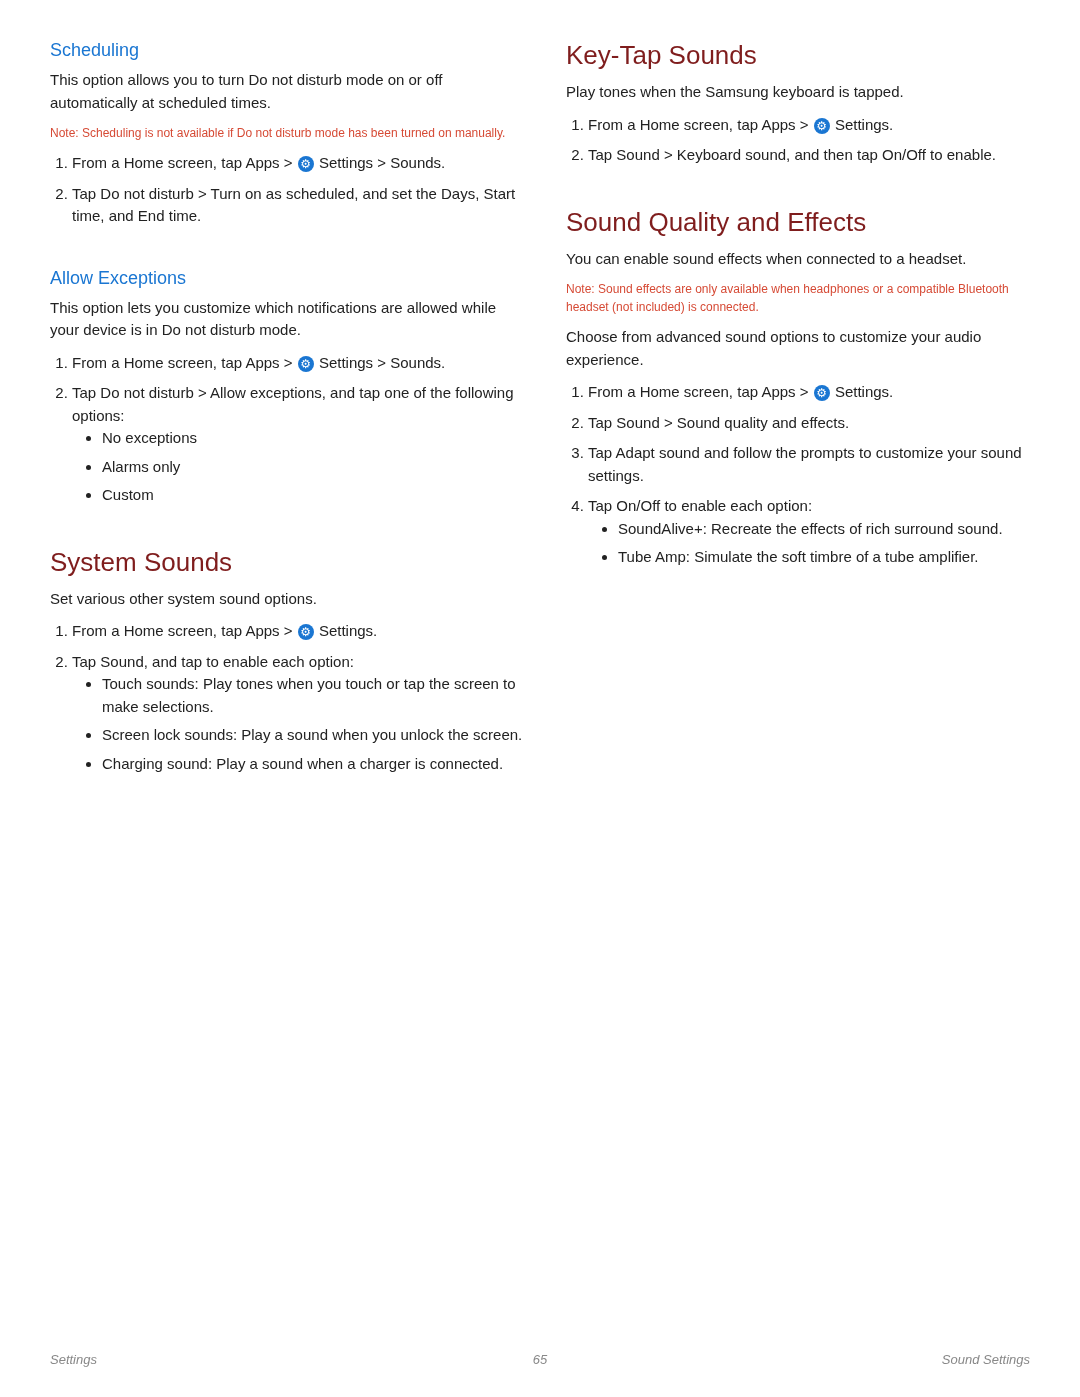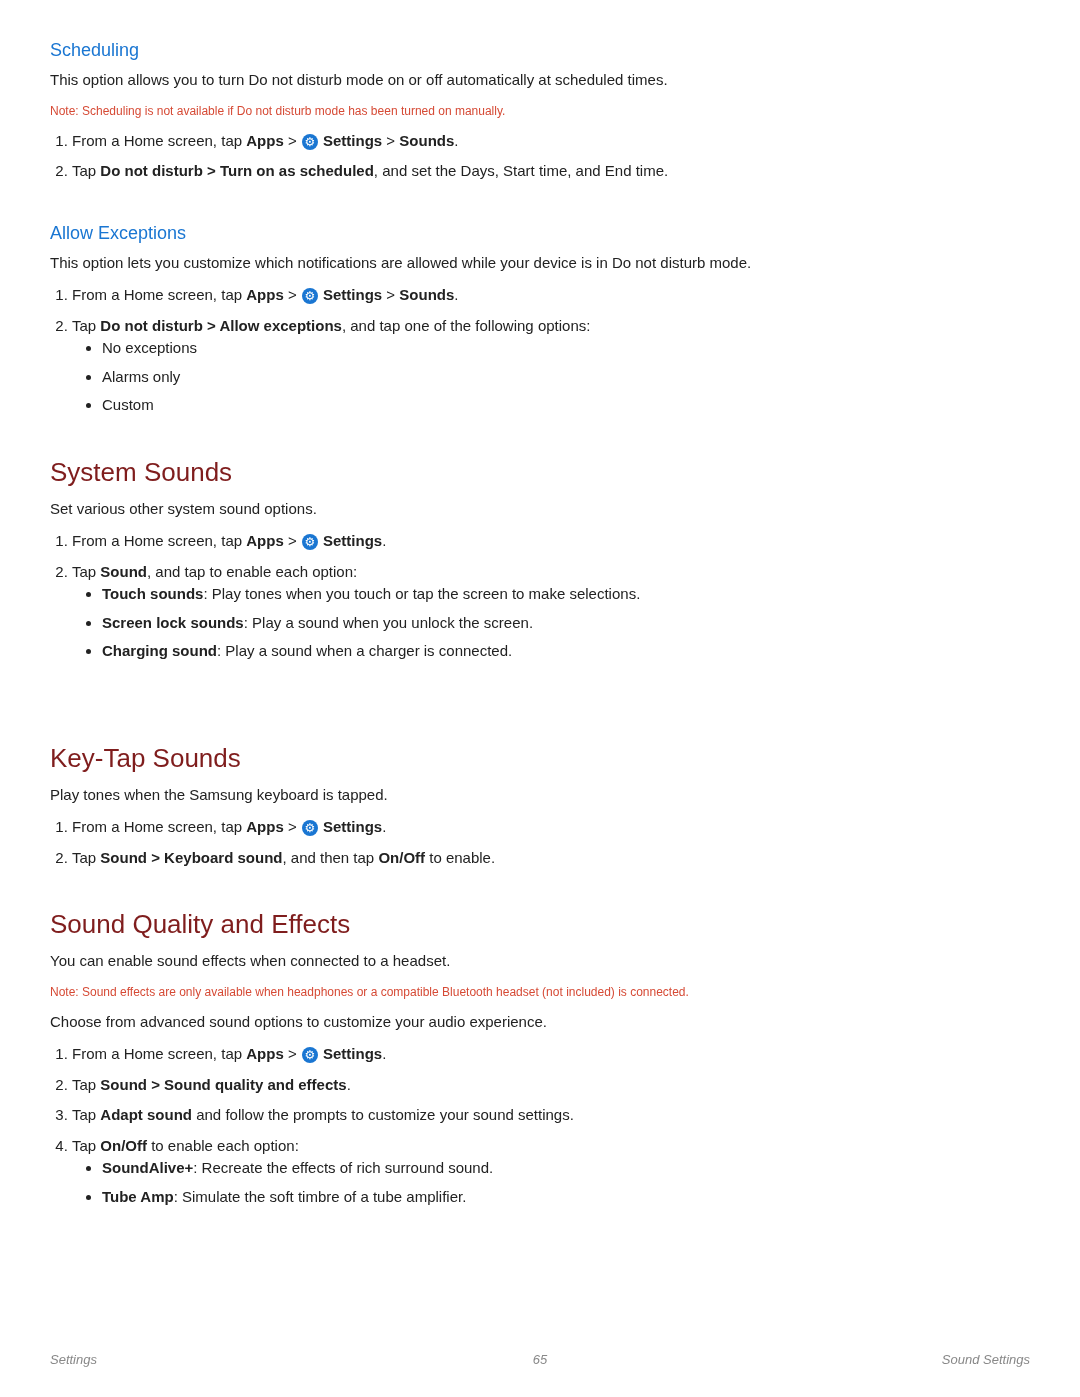--- a/index.html
+++ b/index.html
@@ -7,21 +7,21 @@
       background: #fff;
       font-family: Arial, Helvetica, sans-serif;
       font-size: 15px;
       color: #222;
       width: 1080px;
       min-height: 1397px;
       position: relative;
     }
     .page {
       display: flex;
-      flex-direction: column;
+      flex-direction: row;
       padding: 40px 38px 80px 50px;
       gap: 40px;
     }
     .col {
       flex: 1;
       display: flex;
       flex-direction: column;
       gap: 0;
     }
     .section {
@@ -62,21 +62,21 @@
     ul {
       margin-left: 30px;
       margin-bottom: 10px;
     }
     ul li {
       margin-bottom: 6px;
       line-height: 1.5;
       font-size: 15px;
       list-style-type: disc;
     }
-    .bold { font-weight: bold; text-align: right; }
+    .bold { font-weight: normal; text-align: right; }
     .settings-icon {
       display: inline-block;
       width: 16px;
       height: 16px;
       background: #1a76d2;
       border-radius: 50%;
       position: relative;
       vertical-align: middle;
       margin: 0 1px;
     }

